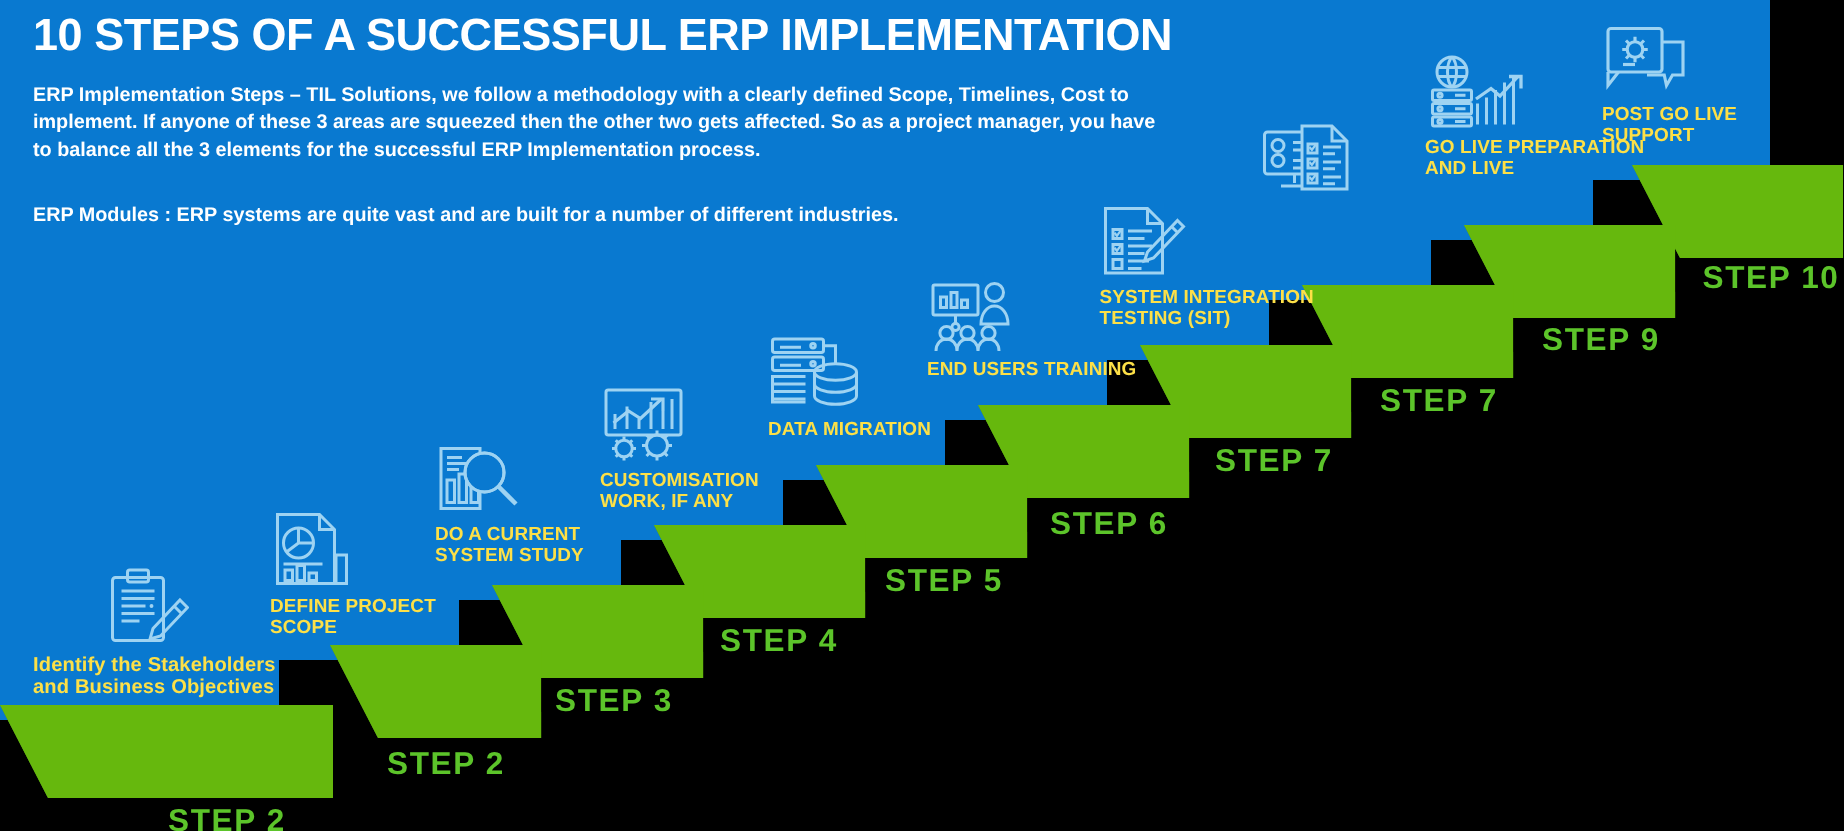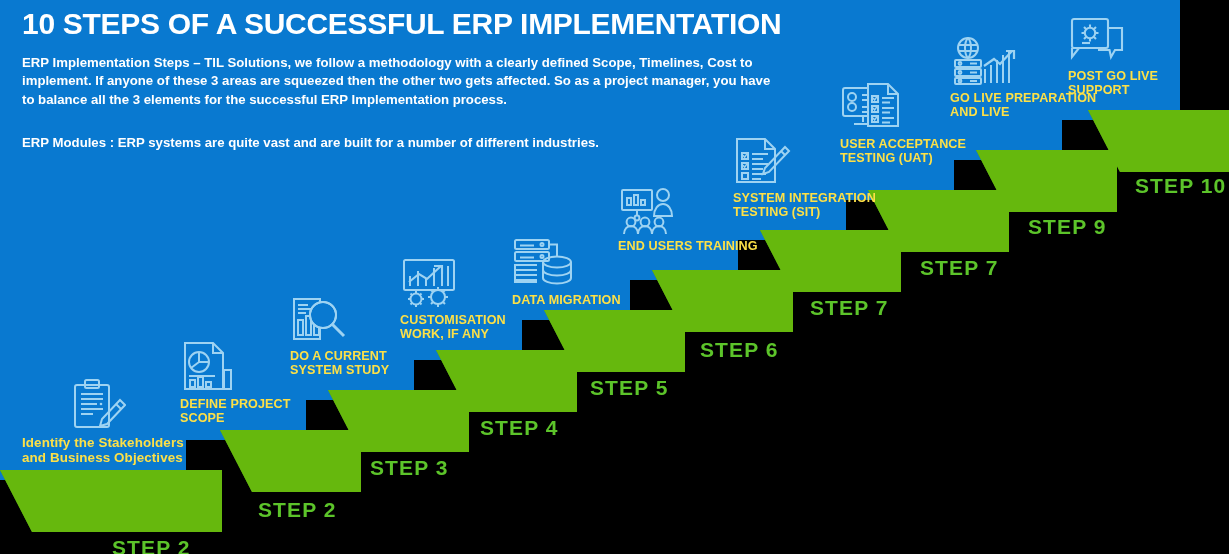--- a/index.html
+++ b/index.html
@@ -143,21 +143,20 @@
           <path d="M22 13h14M22 18h10M22 25h14M22 30h10"></path>
           <path d="M28 2h20l10 10v32H28z" fill="#0979d0"></path>
           <path d="M48 2v10h10"></path>
           <rect x="32" y="14" width="6" height="6"></rect>
             <rect x="32" y="24" width="6" height="6"></rect>
             <rect x="32" y="34" width="6" height="6"></rect>
           <path d="M42 16h12M42 20.5h8M42 26h12M42 30.5h8M42 36h12M42 40.5h8"></path>
           <path d="M33 16l1.6 2 2.6-3.6M33 26l1.6 2 2.6-3.6M33 36l1.6 2 2.6-3.6" stroke-width="1.5"></path>
         </svg>
       </span>
-      <div class="caption">USER ACCEPTANCE TESTING (UAT)</div>
     </div>
     <div class="steplabel" style="left:920px;top:256px;">STEP 7</div>
   </div>
 
   <div class="step">
     <div class="block" style="left:760px;top:230px;width:141px;height:62px;">
       <div class="side"></div>
       <div class="top"></div>
     </div>
     <div class="panel" style="left:733px;top:136px;width:150px;">
@@ -204,21 +203,21 @@
       <div class="caption">END USERS TRAINING</div>
     </div>
     <div class="steplabel" style="left:700px;top:338px;">STEP 6</div>
   </div>
 
   <div class="step">
     <div class="block" style="left:544px;top:310px;width:141px;height:62px;">
       <div class="side"></div>
       <div class="top"></div>
     </div>
-    <div class="panel" style="left:512px;top:236px;width:150px;">
+    <div class="panel" style="left:512px;top:222px;width:150px;">
       <span class="icon">
         <svg width="62" height="52" viewBox="0 0 62 52" fill="none" stroke="#9ed3f2" stroke-width="2">
           <rect x="3" y="4" width="34" height="9" rx="1.5"></rect>
           <rect x="3" y="16" width="34" height="9" rx="1.5"></rect>
           <path d="M8 9.5h14M8 21.5h14"></path>
           <circle cx="30" cy="8.5" r="1.5"></circle>
             <circle cx="30" cy="20.5" r="1.5"></circle>
           <path d="M3 29h22M3 34h22M3 39h22M3 44h22"></path>
           <path d="M3 28v18h22"></path>
           <path d="M37 8.5h8v12"></path>

